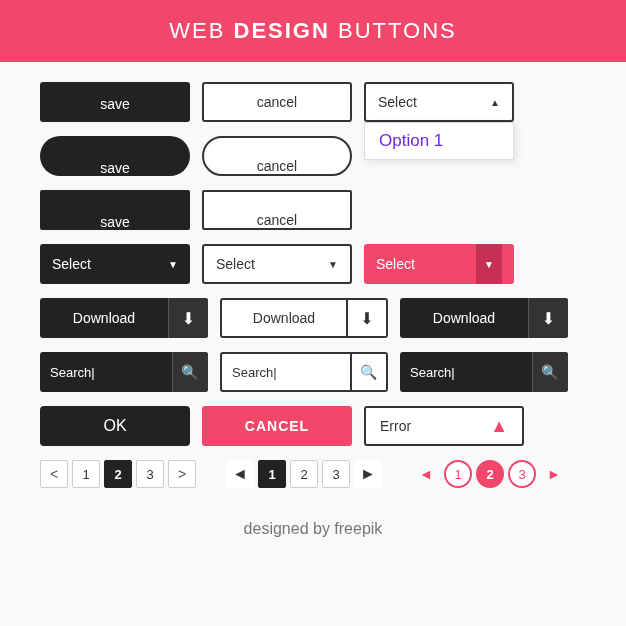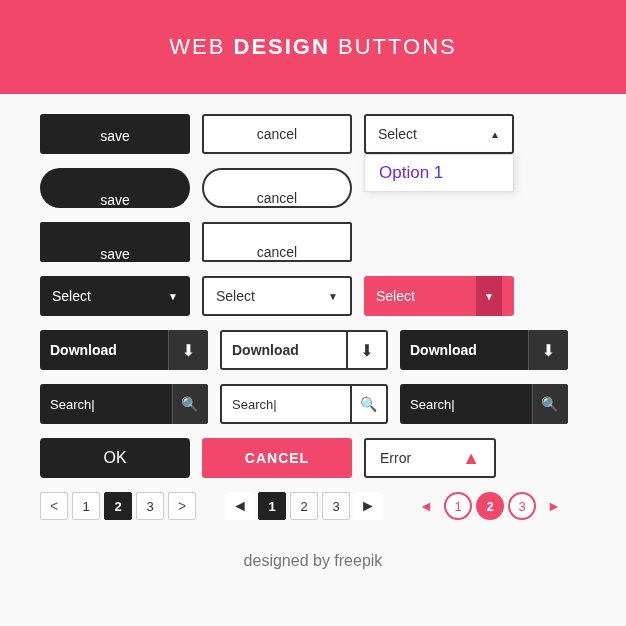--- a/index.html
+++ b/index.html
@@ -8,21 +8,21 @@
       height: 626px;
       font-family: 'Arial', sans-serif;
       background: #f9f9f9;
       overflow: hidden;
     }
 
     
     .header {
       background: #f0476a;
       text-align: center;
-      padding: 34px 0;
+      padding: 18px 0;
       color: white;
       font-size: 22px;
       font-weight: 300;
       letter-spacing: 2px;
       text-transform: uppercase;
     }
     .header strong {
       font-weight: 900;
     }
 
@@ -217,22 +217,21 @@
       font-size: 14px;
       display: flex;
       align-items: center;
       cursor: pointer;
       overflow: hidden;
       width: 168px;
     }
 
     .download-label {
       flex: 1;
-      padding-left: 10px;
-      font-weight: bold;
+      text-align: center;
     }
 
     .download-icon-box-dark {
       width: 40px;
       height: 40px;
       background: #333;
       display: flex;
       align-items: center;
       justify-content: center;
       border-left: 1px solid #555;
@@ -327,21 +326,21 @@
       font-weight: 700;
       letter-spacing: 1px;
       cursor: pointer;
     }
 
     .btn-error {
       background: white;
       color: #333;
       border: 2px solid #333;
       border-radius: 3px;
-      width: 132px;
+      width: 160px;
       height: 40px;
       font-size: 14px;
       display: flex;
       align-items: center;
       justify-content: space-between;
       padding: 0 14px;
       cursor: pointer;
     }
 
     .error-triangle {

